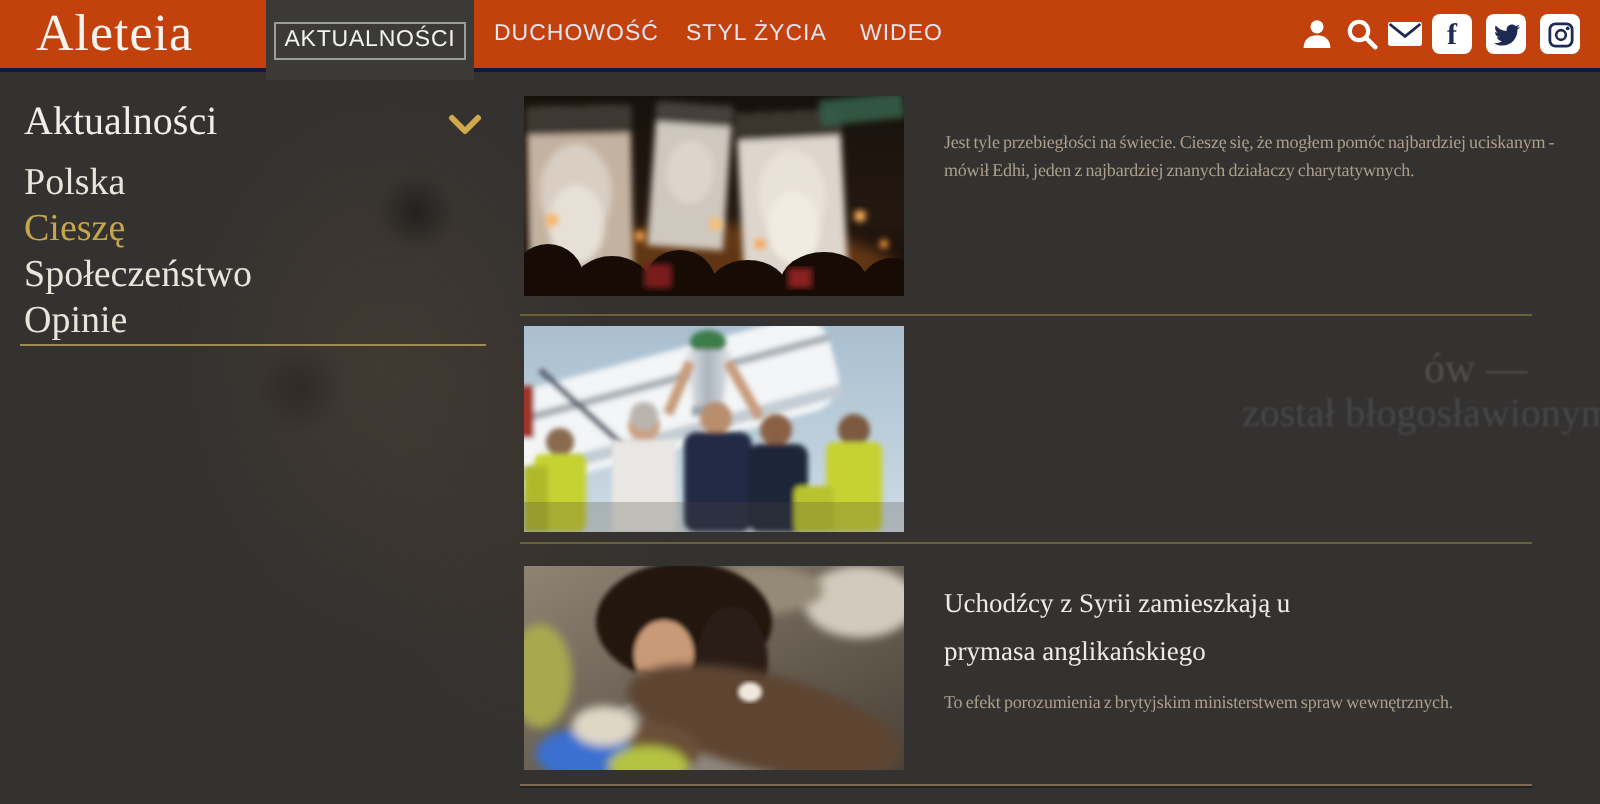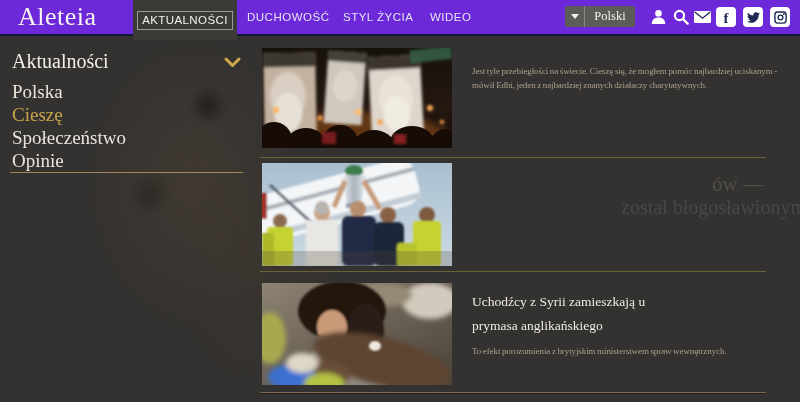--- a/index.html
+++ b/index.html
@@ -1,21 +1,21 @@
 <!DOCTYPE html>
 <html><head>
 <meta charset="utf-8">
 <style>
   * { margin:0; padding:0; box-sizing:border-box; }
   html,body { width:800px; height:402px; overflow:hidden; }
   body { font-family:"Liberation Serif","DejaVu Serif",serif; background:#343230; }
   #page { position:relative; width:800px; height:402px; background:#343230; overflow:hidden; }
 
   
-  #navbar { position:absolute; left:0; top:0; width:800px; height:34px; background:#6d28d9; box-shadow:0 2px 0 #11193a; z-index:5; }
+  #navbar { position:absolute; left:0; top:0; width:800px; height:34px; background:#c2410c; box-shadow:0 2px 0 #11193a; z-index:5; }
   .logo { position:absolute; left:18px; top:0; height:34px; line-height:33px; font-size:26px; color:#f5f4ef; letter-spacing:0.5px; }
   .tab-active { position:absolute; left:133px; top:0; width:104px; height:40px; background:#3b3a37; display:flex; align-items:center; justify-content:center; z-index:6; }
   .tab-box { border:1px solid rgba(235,235,235,0.55); padding:2px 4px 3px; font-family:"Liberation Sans","DejaVu Sans",sans-serif; font-size:11.5px; letter-spacing:0.4px; color:#f2f2f0; white-space:nowrap; }
   .nav-item { position:absolute; top:0; height:21px; line-height:34px; font-family:"Liberation Sans","DejaVu Sans",sans-serif; font-size:11.5px; letter-spacing:0.5px; color:#e2e6f0; cursor:pointer; white-space:nowrap; }
   #nav-duchowosc { left:247px; } #nav-styl { left:343px; } #nav-wideo { left:430px; }
 
   .lang { position:absolute; left:565px; top:6px; width:70px; height:21px; background:#5d5b57; border-radius:2px; display:flex; align-items:stretch; cursor:pointer; }
   .lang-caret-seg { width:20px; display:flex; align-items:center; justify-content:center; border-right:1px solid rgba(255,255,255,0.25); }
   .caret-down { width:0; height:0; border-left:4px solid transparent; border-right:4px solid transparent; border-top:5px solid #f2f2ee; }
   .lang-label { flex:1; display:flex; align-items:center; justify-content:center; font-size:12.5px; color:#f5f3ee; }
@@ -78,26 +78,20 @@
   <div id="navbar">
     <div class="logo">Aleteia</div>
 
     <div class="tab-active">
       <span class="tab-box">AKTUALNOŚCI</span>
     </div>
     <div class="nav-item" id="nav-duchowosc">DUCHOWOŚĆ</div>
     <div class="nav-item" id="nav-styl">STYL ŻYCIA</div>
     <div class="nav-item" id="nav-wideo">WIDEO</div>
 
-    <div class="lang">
-      <span class="lang-caret-seg">
-        <span class="caret-down"></span>
-      </span>
-      <span class="lang-label">Polski</span>
-    </div>
 
     <svg class="nb-icon" style="left:651px; top:9px;" width="15" height="16" viewBox="0 0 15 16">
       <circle cx="7.5" cy="4.4" r="3.3" fill="#fff"></circle>
       <path d="M0.8 15 C0.8 10.4 4 8.6 7.5 8.6 C11 8.6 14.2 10.4 14.2 15 Z" fill="#fff"></path>
     </svg>
     <svg class="nb-icon" style="left:673px; top:9px;" width="16" height="16" viewBox="0 0 16 16">
       <circle cx="6.5" cy="6.5" r="4.6" fill="none" stroke="#fff" stroke-width="2.1"></circle>
       <line x1="10" y1="10" x2="14.6" y2="14.6" stroke="#fff" stroke-width="2.3" stroke-linecap="round"></line>
     </svg>
     <svg class="nb-icon" style="left:694px; top:11px;" width="17" height="12" viewBox="0 0 17 12">

